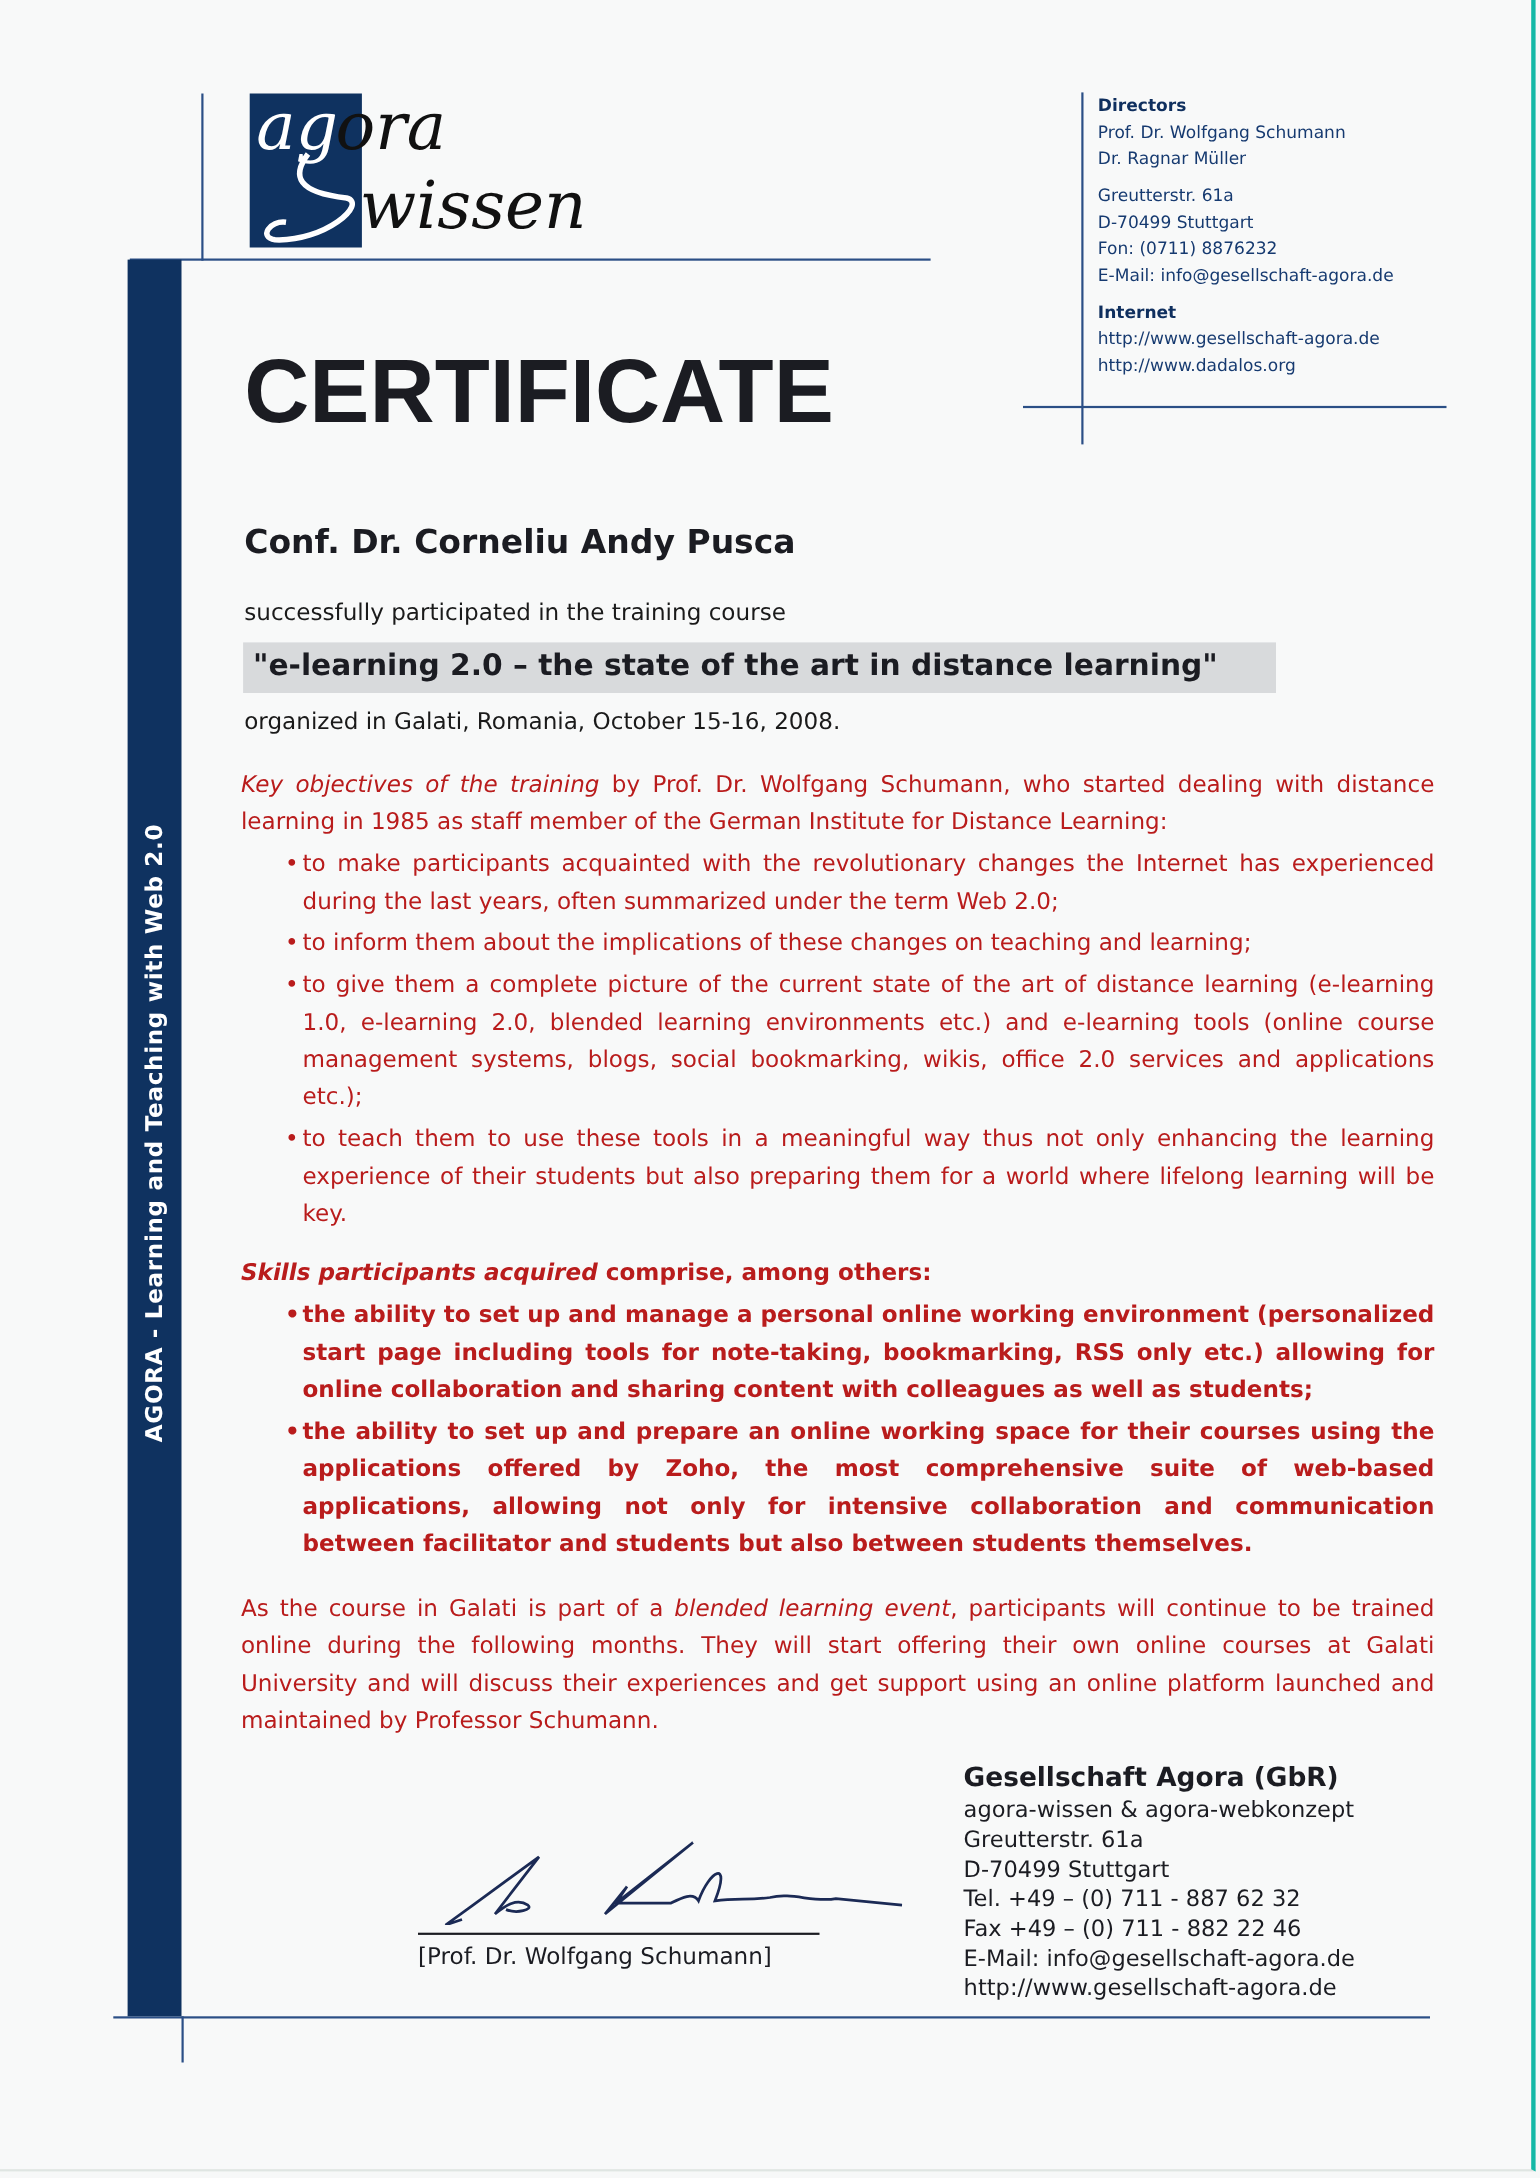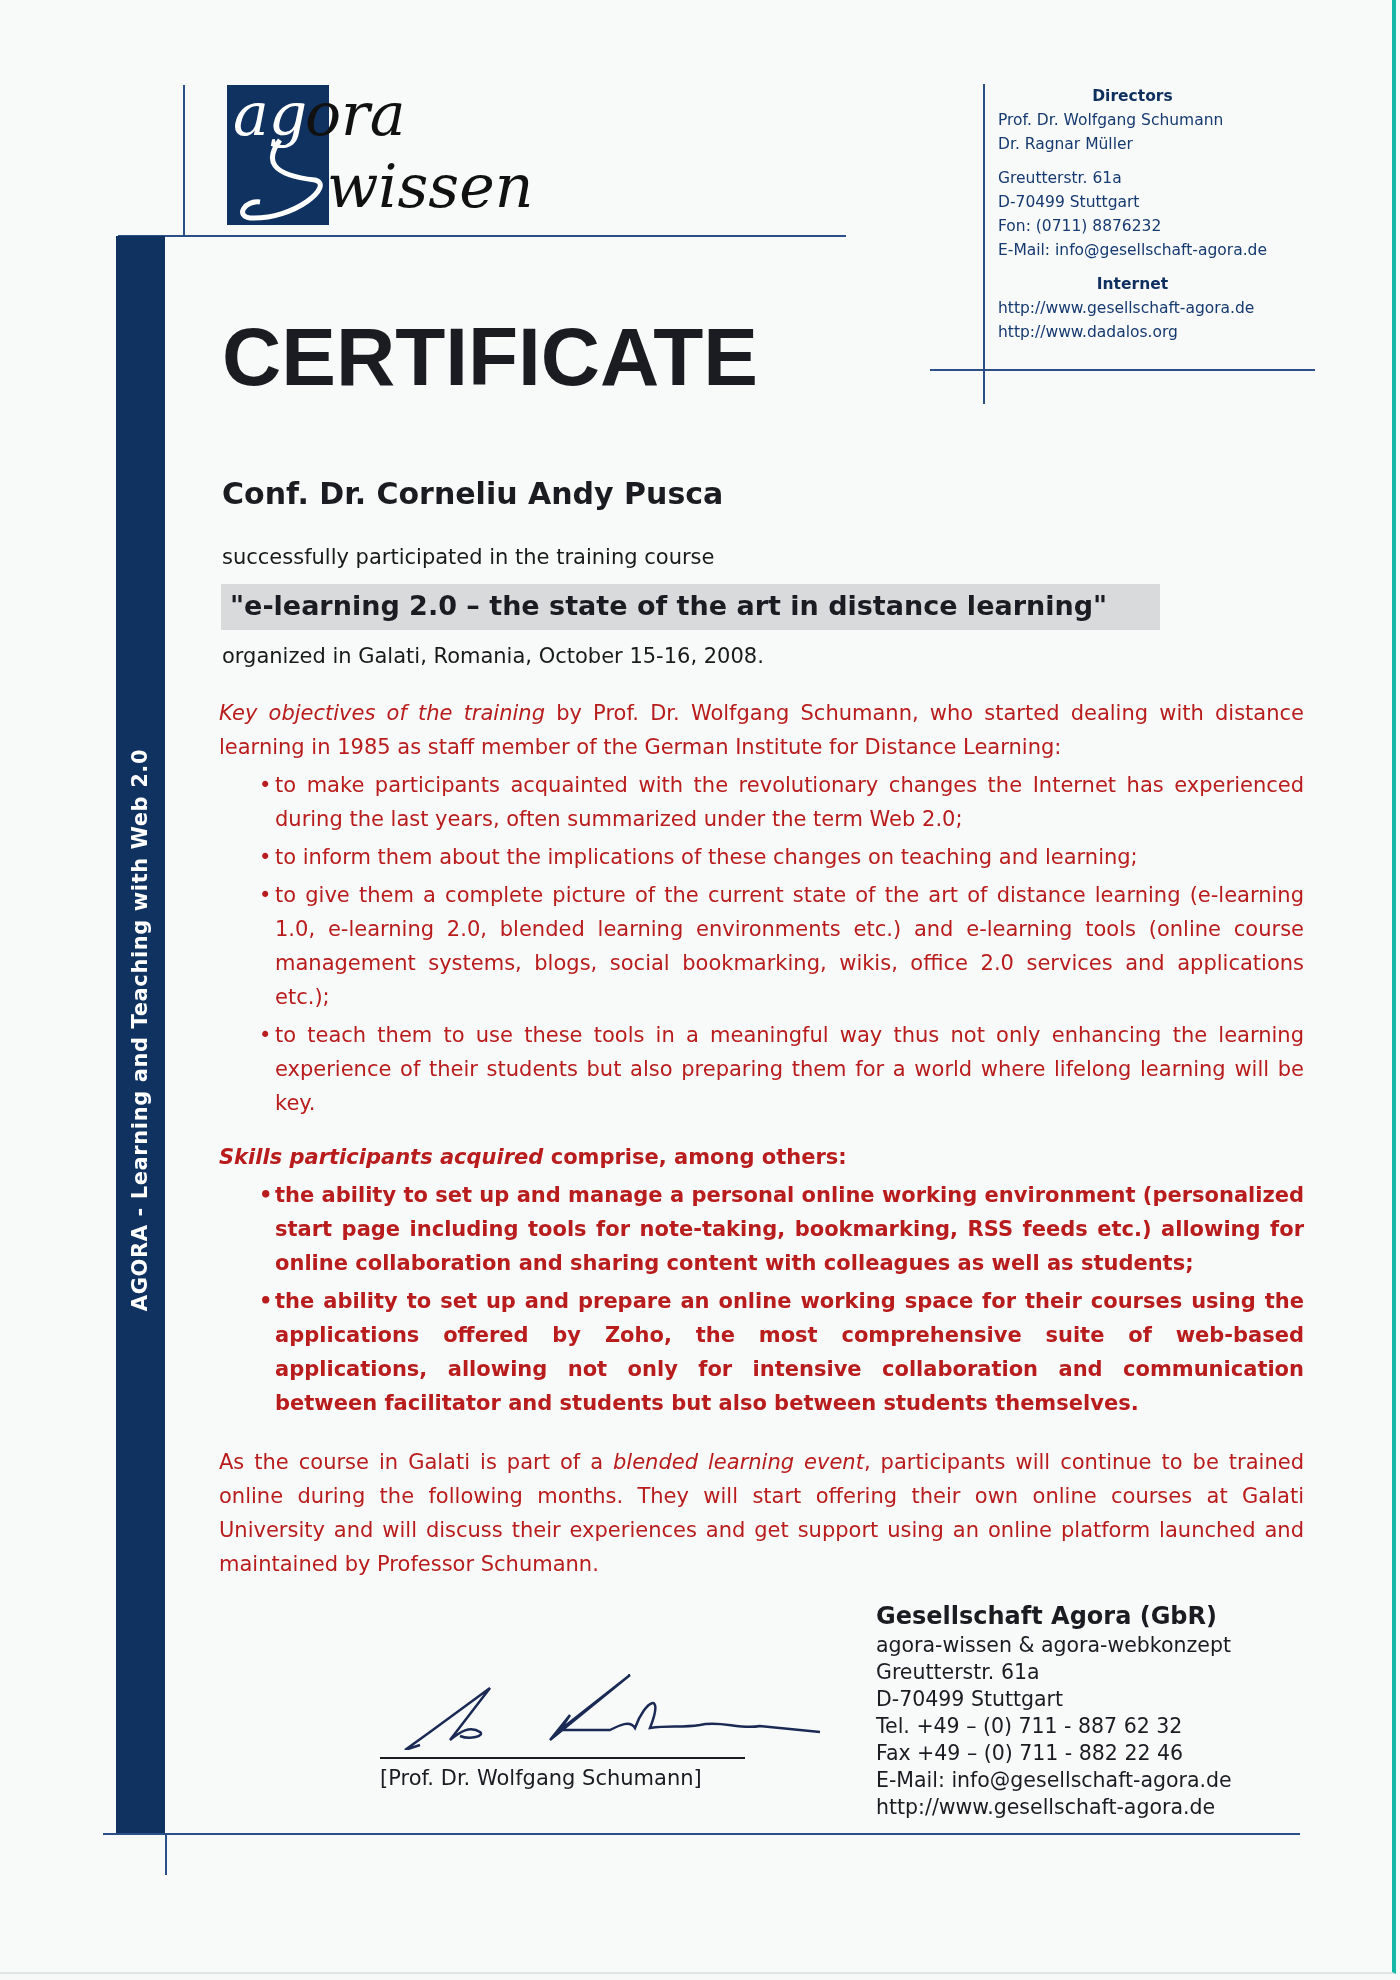--- a/index.html
+++ b/index.html
@@ -19,21 +19,21 @@
   
   .sidebar { position:absolute; left:116px; top:236px; width:49px; height:1597px; background:#0f3260; }
   .sidebar-text {
     position:absolute; left:140px; top:1030px; white-space:nowrap;
     transform:translate(-50%,-50%) rotate(-90deg);
     color:#ffffff; font-weight:bold; font-size:21px; letter-spacing:0.6px;
   }
 
   
   .dir { position:absolute; left:998px; top:84px; color:#163a70; font-size:15.5px; line-height:24px; }
-  .dir .hdr { font-weight:bold; color:#0f2f5e;text-align:center; }
+  .dir .hdr { font-weight:bold; color:#0f2f5e; }
   .dir .gap { height:10px; }
 
   .title { position:absolute; left:222px; top:310px; font-family:"Liberation Sans", sans-serif; font-weight:bold; font-size:82px; color:#1b1c22; letter-spacing:0px; }
 
   .name { position:absolute; left:222px; top:476px; font-weight:bold; font-size:30px; color:#1b1c22; }
   .t1 { position:absolute; left:222px; top:545px; font-size:21px; }
   .course-bar { position:absolute; left:221px; top:584px; width:939px; height:46px; background:#d8dadc; }
   .course { position:absolute; left:230px; top:590px; font-weight:bold; font-size:27px; color:#1b1c22; white-space:nowrap; }
   .t2 { position:absolute; left:222px; top:644px; font-size:21px; }
 
@@ -105,21 +105,21 @@
       <li>to make participants acquainted with the revolutionary changes the Internet has experienced during the last years, often summarized under the term Web 2.0;</li>
       <li>to inform them about the implications of these changes on teaching and learning;</li>
       <li>to give them a complete picture of the current state of the art of distance learning (e-learning 1.0, e-learning 2.0, blended learning environments etc.) and e-learning tools (online course management systems, blogs, social bookmarking, wikis, office 2.0 services and applications etc.);</li>
       <li>to teach them to use these tools in a meaningful way thus not only enhancing the learning experience of their students but also preparing them for a world where lifelong learning will be key.</li>
     </ul>
   </div>
 
   <div class="body blk2">
     <p><i>Skills participants acquired</i><span> comprise, among others:</span></p>
     <ul>
-      <li>the ability to set up and manage a personal online working environment (personalized start page including tools for note-taking, bookmarking, RSS feeds etc.) allowing for online collaboration and sharing content with colleagues as well as students;</li>
+      <li>the ability to set up and manage a personal online working environment (personalized start page including tools for note-taking, bookmarking, RSS only etc.) allowing for online collaboration and sharing content with colleagues as well as students;</li>
       <li>the ability to set up and prepare an online working space for their courses using the applications offered by Zoho, the most comprehensive suite of web-based applications, allowing not only for intensive collaboration and communication between facilitator and students but also between students themselves.</li>
     </ul>
   </div>
 
   <div class="body blk3">
     <p><span>As the course in Galati is part of a </span><i>blended learning event</i><span>, participants will continue to be trained online during the following months. They will start offering their own online courses at Galati University and will discuss their experiences and get support using an online platform launched and maintained by Professor Schumann.</span></p>
   </div>
 
   <svg class="sig-svg" viewBox="0 0 430 80">
     <path d="M20 75 L5 80 L30 62 L90 18 L50 70 C60 62, 70 55, 80 62 C85 66, 70 70, 60 66" stroke="#1b2a55" stroke-width="2.5" fill="none"></path>

